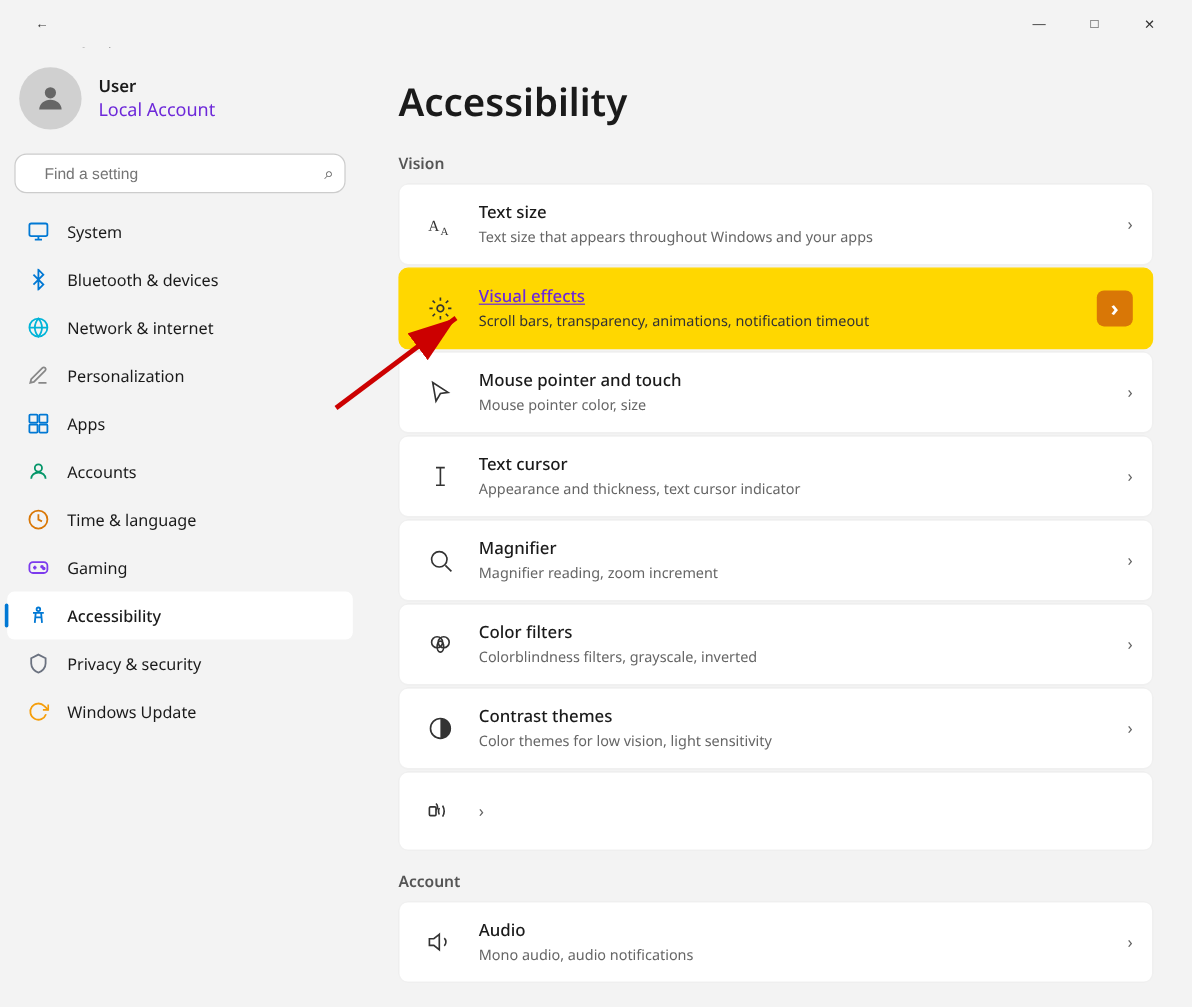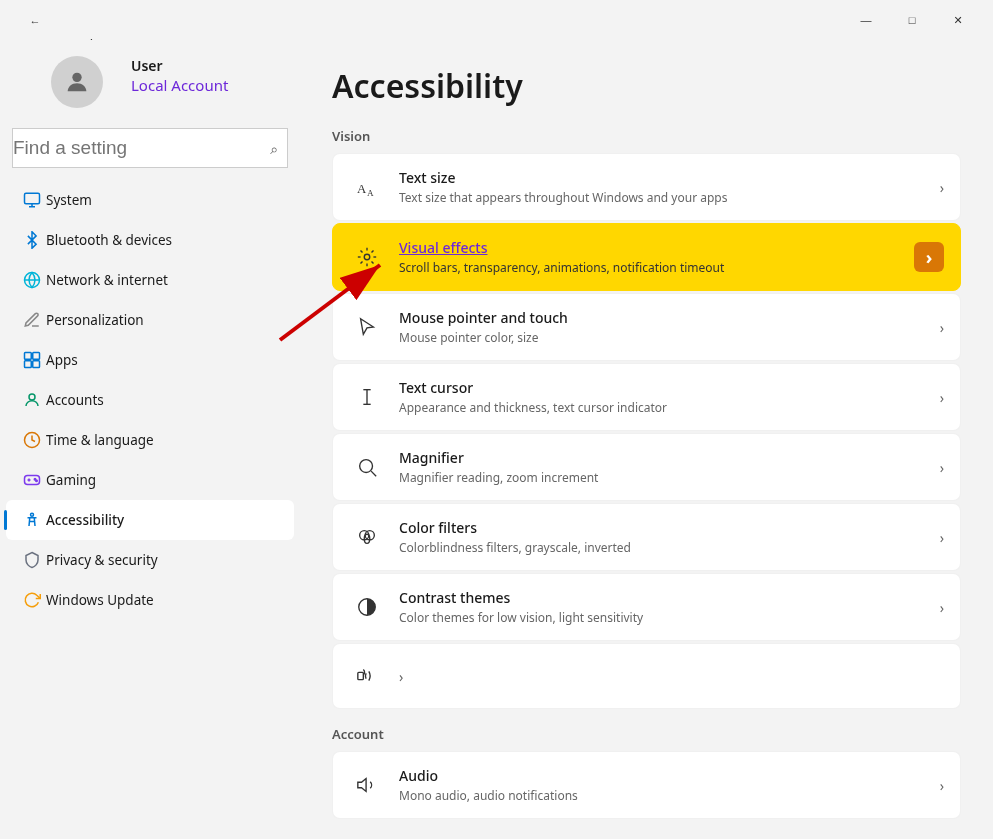--- a/index.html
+++ b/index.html
@@ -60,23 +60,23 @@
       min-width: 300px;
       background: #f3f3f3;
       display: flex;
       flex-direction: column;
       padding: 0;
       overflow-y: auto;
     }
 
     .user-section {
       display: flex;
-      gap: 28px;
+      align-items: center;
+      gap: 14px;
       padding: 16px 16px 20px 16px;
-      margin-left: 35px;
     }
     .user-avatar {
       width: 52px;
       height: 52px;
       border-radius: 50%;
       background: #d0d0d0;
       display: flex;
       align-items: center;
       justify-content: center;
       font-size: 26px;
@@ -86,41 +86,41 @@
     .user-info { display: flex; flex-direction: column; }
     .user-name { font-size: 14px; font-weight: 600; color: #1a1a1a; }
     .user-type { font-size: 15px; color: #6d28d9; }
 
     .search-box {
       margin: 0 12px 12px 12px;
       position: relative;
     }
     .search-input {
       width: 100%;
-      padding: 8px 36px 8px 0;
+      padding: 8px 36px 8px 24px;
       border: 1px solid #ccc;
-      border-radius: 0;
+      border-radius: 10px;
       background: white;
-      font-size: 19px;
+      font-size: 13px;
       outline: none;
       color: #333;
     }
     .search-icon-wrap {
       position: absolute;
       right: 10px;
       top: 50%;
       transform: translateY(-50%);
       color: #666;
       font-size: 14px;
     }
 
     .nav-item {
       display: flex;
       align-items: center;
-      gap: 4px;
+      gap: 14px;
       padding: 10px 16px;
       cursor: pointer;
       border-radius: 6px;
       margin: 0 6px;
       color: #1a1a1a;
       font-size: 13.5px;
       position: relative;
     }
     .nav-item.active {
       background: white;

